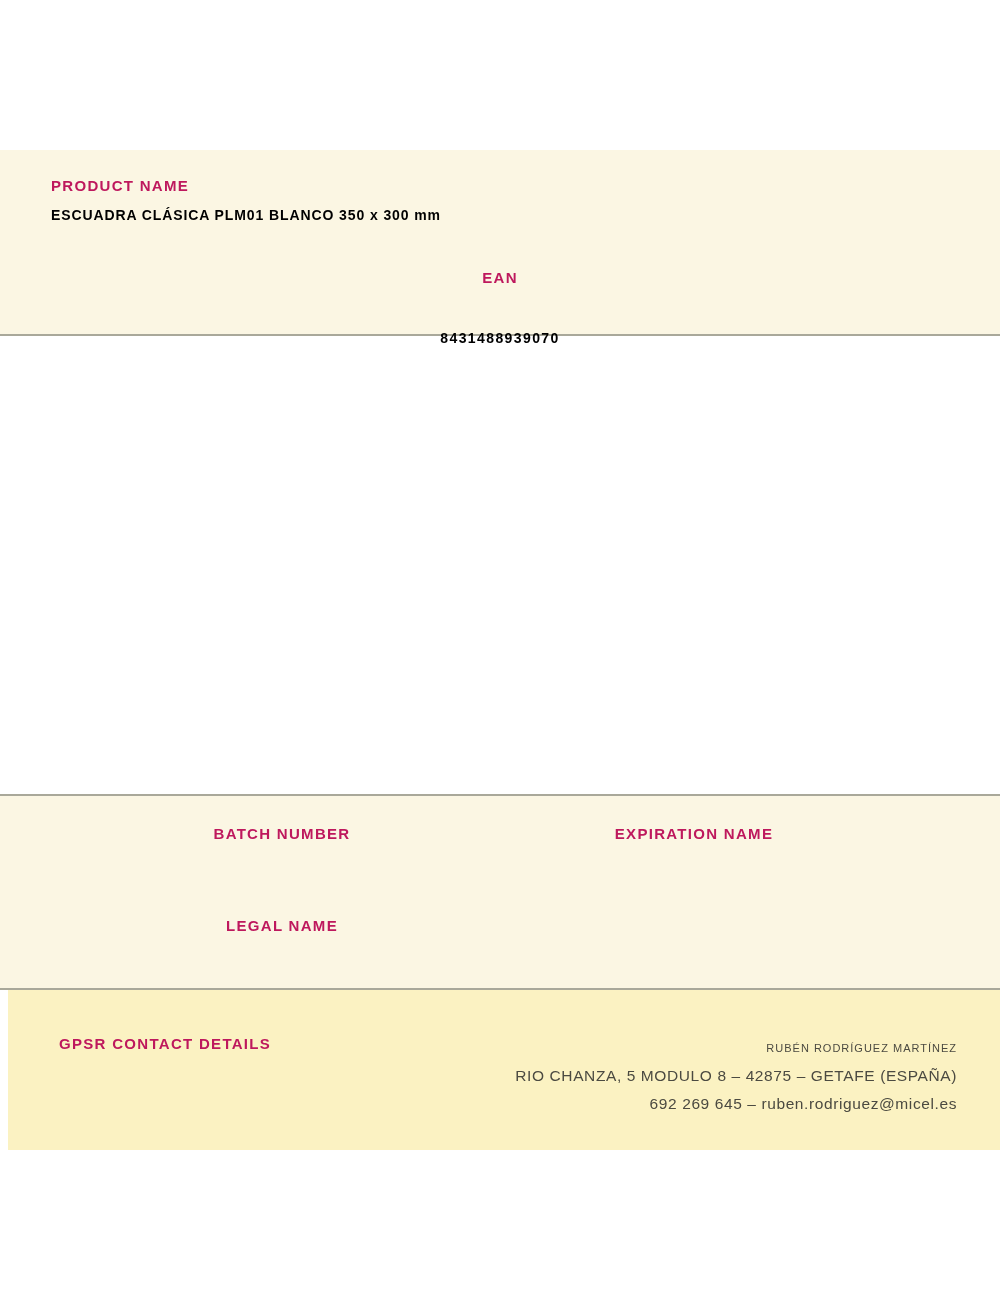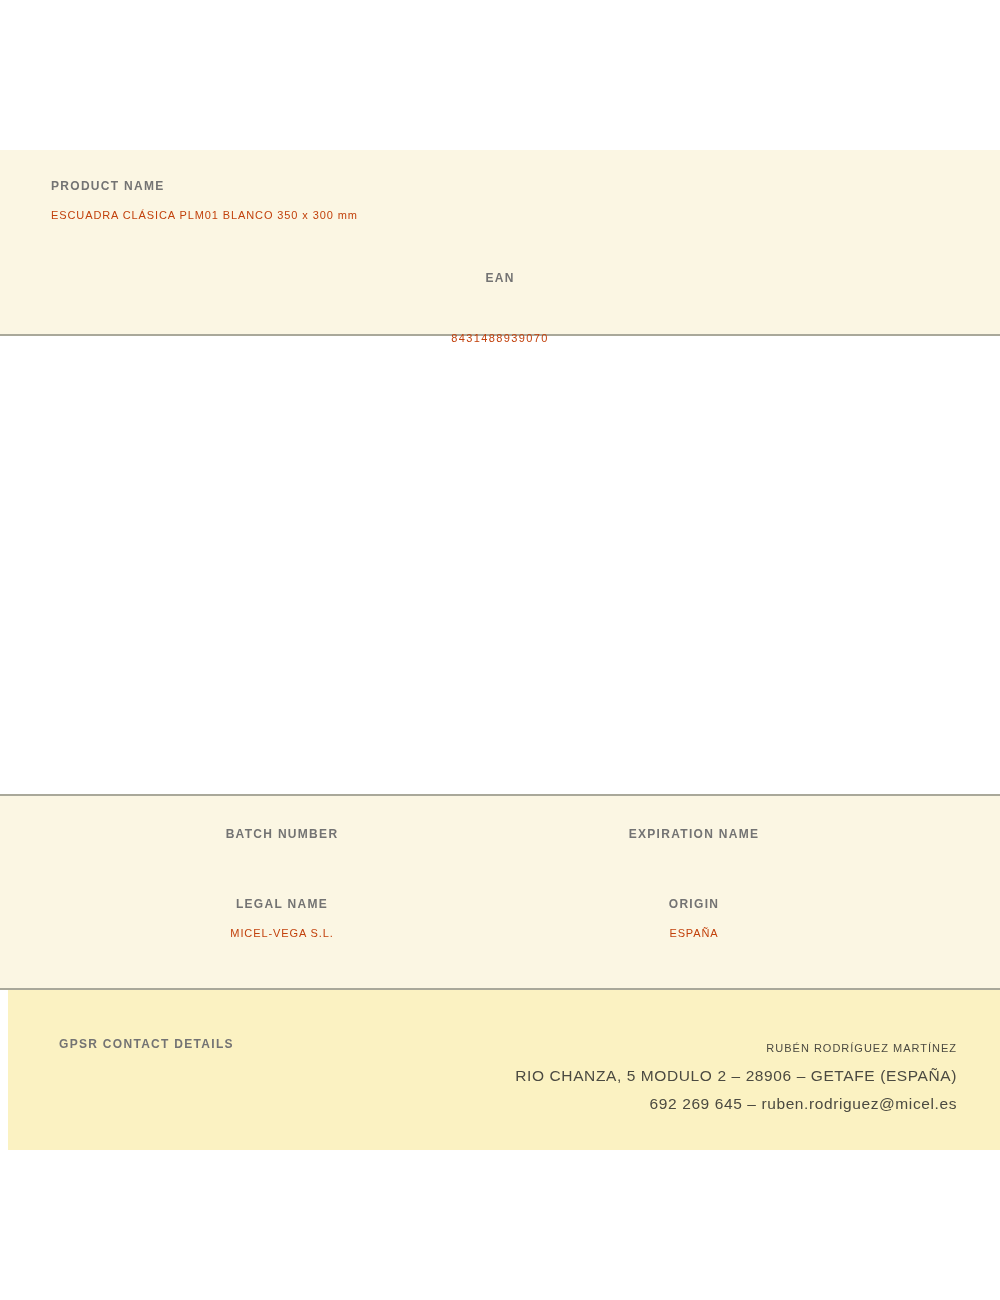--- a/index.html
+++ b/index.html
@@ -14,33 +14,33 @@
   .page {
     position: relative;
     width: 1000px;
     height: 1300px;
     background: #ffffff;
     overflow: hidden;
   }
 
   
   .label {
-    font-size: 12px;
+    font-size: 15px;
     font-weight: 700;
     letter-spacing: 1.3px;
     line-height: 20px;
-    color: #737373;
+    color: #be185d;
   }
   .value {
-    font-size: 11px;
-    font-weight: 400;
+    font-size: 14px;
+    font-weight: 700;
     letter-spacing: 0.9px;
     line-height: 21px;
     margin-top: 9px;
-    color: #c2410c;
+    color: #000000;
     min-height: 21px;
   }
 
   
   .product-section {
     position: absolute;
     top: 150px;
     left: 0;
     width: 1000px;
     height: 186px;
@@ -58,21 +58,21 @@
     left: 0;
     width: 1000px;
     height: 196px;
     background: #FBF6E3;
     border-top: 2px solid #A9A89A;
     border-bottom: 2px solid #A9A89A;
     padding: 28px 100px 0 76px;
   }
   .detail-grid { display: flex; width: 100%; }
   .detail-col { flex: 1; text-align: center; }
-  .detail-col .field + .field { margin-top: 20px; }
+  .detail-col .field + .field { margin-top: 42px; }
 
   
   .contact-section {
     position: absolute;
     top: 990px;
     left: 8px;
     width: 1000px;
     height: 160px;
     background: #FBF2C2;
     padding: 44px 51px 0 51px;
@@ -107,38 +107,33 @@
 
   <section class="details-section">
     <div class="detail-grid">
       <div class="detail-col">
         <div class="field">
           <div class="label">BATCH NUMBER</div>
           <div class="value"></div>
         </div>
         <div class="field">
           <div class="label">LEGAL NAME</div>
-          <div class="value">MICEL-VEGA S.L.</div>
         </div>
       </div>
       <div class="detail-col">
         <div class="field">
           <div class="label">EXPIRATION NAME</div>
           <div class="value"></div>
-        </div>
-        <div class="field">
-          <div class="label">ORIGIN</div>
-          <div class="value">ESPAÑA</div>
         </div>
       </div>
     </div>
   </section>
 
   <section class="contact-section">
     <div class="label">GPSR CONTACT DETAILS</div>
     <div class="contact-lines">
       <div class="contact-line-name">RUBÉN RODRÍGUEZ MARTÍNEZ</div>
-      <div class="contact-line-address">RIO CHANZA, 5 MODULO 2 – 28906 – GETAFE (ESPAÑA)</div>
+      <div class="contact-line-address">RIO CHANZA, 5 MODULO 8 – 42875 – GETAFE (ESPAÑA)</div>
       <div class="contact-line-phone-email">692 269 645 – ruben.rodriguez@micel.es</div>
     </div>
   </section>
 
 </div>
 
 </body></html>

